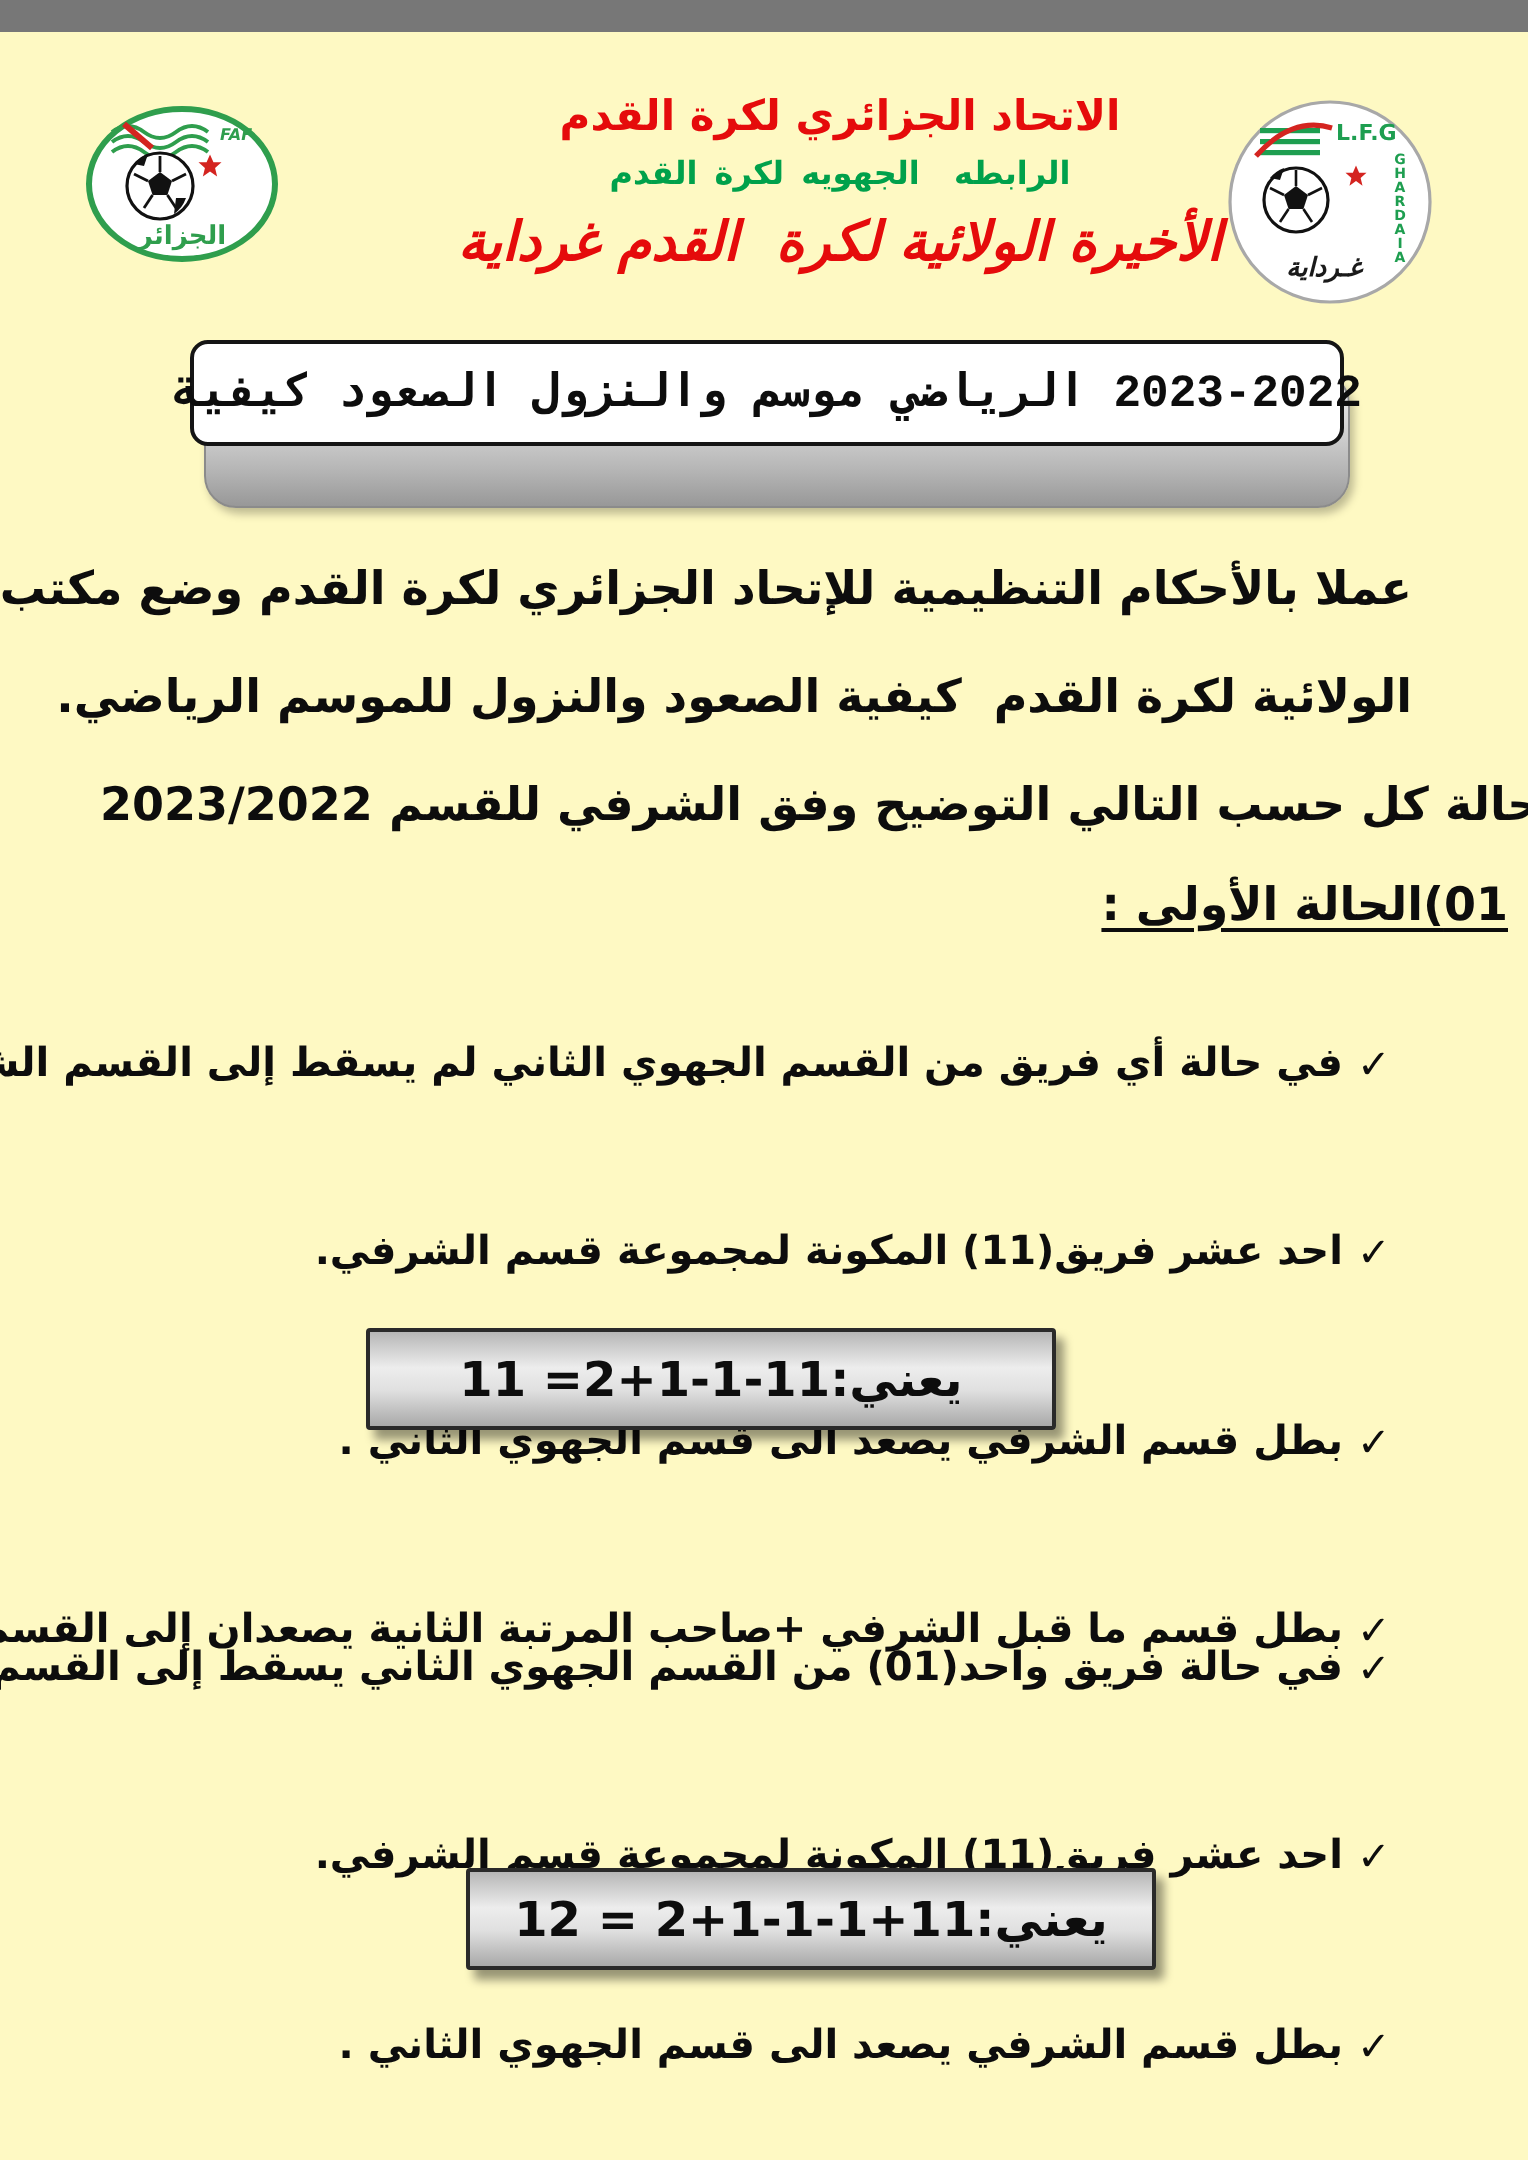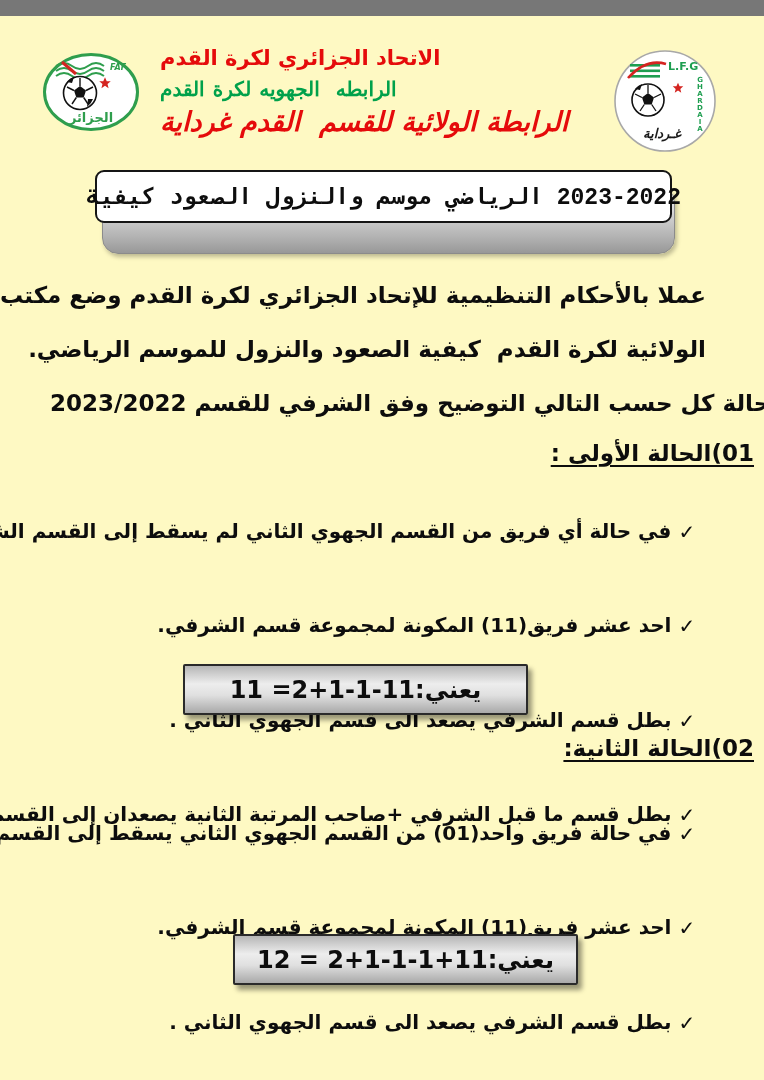--- a/index.html
+++ b/index.html
@@ -2,23 +2,23 @@
 <html lang="ar"><head>
 <meta charset="utf-8">
 <style>
   html,body{margin:0;padding:0;background:#777;}
   .page{
     position:relative;width:764px;height:1080px;background:#fef9c3;
     font-family:"DejaVu Sans",sans-serif;font-weight:bold;color:#0d0d0d;
     overflow:hidden;margin:16px auto;
   }
   
-  .hdr-line{position:absolute;left:160px;width:520px;text-align:left;white-space:pre;}
+  .hdr-line{position:absolute;left:160px;width:520px;text-align:center;white-space:pre;}
   .hdr-1{top:30px;font-size:21px;color:#e50b0b;}
-  .hdr-2{top:61px;font-size:20px;color:#00a14b;word-spacing:3px;font-family:Liberation Serif, serif;}
+  .hdr-2{top:61px;font-size:16px;color:#00a14b;word-spacing:3px;}
   .hdr-3{top:90px;font-size:27px;color:#e50b0b;font-style:italic;}
   .logo{position:absolute;}
   .logo-left{left:42px;top:36px;width:98px;height:80px;}
   .logo-right{left:612px;top:32px;width:106px;height:106px;}
   
   .banner{position:absolute;left:95px;top:154px;width:577px;height:84px;}
   .banner-base{
     position:absolute;left:7px;top:16px;right:-3px;bottom:0;
     background:linear-gradient(180deg,#efefef 0%,#d9d9d9 35%,#b3b3b3 75%,#989898 100%);
     border:1px solid #8b8b8b;border-radius:16px;box-shadow:2px 3px 4px rgba(0,0,0,.25);
@@ -118,21 +118,21 @@
       <polygon transform="translate(66,40) scale(1.05)" points="0,-5 1.5,-1.6 5,-1.6 2.2,0.9 3.1,4.6 0,2.4 -3.1,4.6 -2.2,0.9 -5,-1.6 -1.5,-1.6"></polygon>
     </g>
     <text x="88" y="34" font-size="7" fill="#1e9e50" font-weight="bold" text-anchor="middle">
       <tspan x="88" dy="0">G</tspan><tspan x="88" dy="7">H</tspan><tspan x="88" dy="7">A</tspan><tspan x="88" dy="7">R</tspan><tspan x="88" dy="7">D</tspan><tspan x="88" dy="7">A</tspan><tspan x="88" dy="7">I</tspan><tspan x="88" dy="7">A</tspan>
     </text>
     <text x="50" y="90" font-size="13" text-anchor="middle" fill="#1a1a1a" font-weight="bold" font-style="italic">غـرداية</text>
   </svg>
 
   <div class="hdr-line hdr-1" dir="rtl">الاتحاد الجزائري لكرة القدم</div>
   <div class="hdr-line hdr-2" dir="rtl">الرابطه  الجهويه لكرة القدم</div>
-  <div class="hdr-line hdr-3" dir="rtl">الرابطة الولائية للقسم  القدم غرداية</div>
+  <div class="hdr-line hdr-3" dir="rtl">الأخيرة الولائية لكرة  القدم غرداية</div>
 
   <div class="banner">
     <div class="banner-base"></div>
     <div class="banner-face">كيفية‎ الصعود‎ والنزول‎ موسم‎ الرياضي‎ 2023-2022</div>
   </div>
 
   <div class="intro">
     <div class="rtl-line">عملا بالأحكام التنظيمية للإتحاد الجزائري لكرة القدم وضع مكتب الرابطة</div>
     <div class="rtl-line">الولائية لكرة القدم  كيفية الصعود والنزول للموسم الرياضي.</div>
     <div class="ltr-line">2023/2022 للقسم‎ الشرفي‎ وفق‎ التوضيح‎ التالي‎ حسب‎ كل‎ حالة‎:</div>
@@ -152,21 +152,20 @@
     </div>
     <div class="bullet">
       <span class="check">✓</span><span>بطل قسم ما قبل الشرفي +صاحب المرتبة الثانية يصعدان إلى القسم الشرفي.</span>
     </div>
   </div>
 
   <div class="fbox fbox1">
     <span>11 =2+1-1-11:يعني</span>
   </div>
 
-  <div class="sec-h sec-h2">02)الحالة الثانية:</div>
 
   <div class="bullets b2">
     <div class="bullet">
       <span class="check">✓</span><span>في حالة فريق واحد(01) من القسم الجهوي الثاني يسقط إلى القسم الشرفي.</span>
     </div>
     <div class="bullet">
       <span class="check">✓</span><span>احد عشر فريق(11) المكونة لمجموعة قسم الشرفي.</span>
     </div>
     <div class="bullet">
       <span class="check">✓</span><span>بطل قسم الشرفي يصعد الى قسم الجهوي الثاني .</span>

